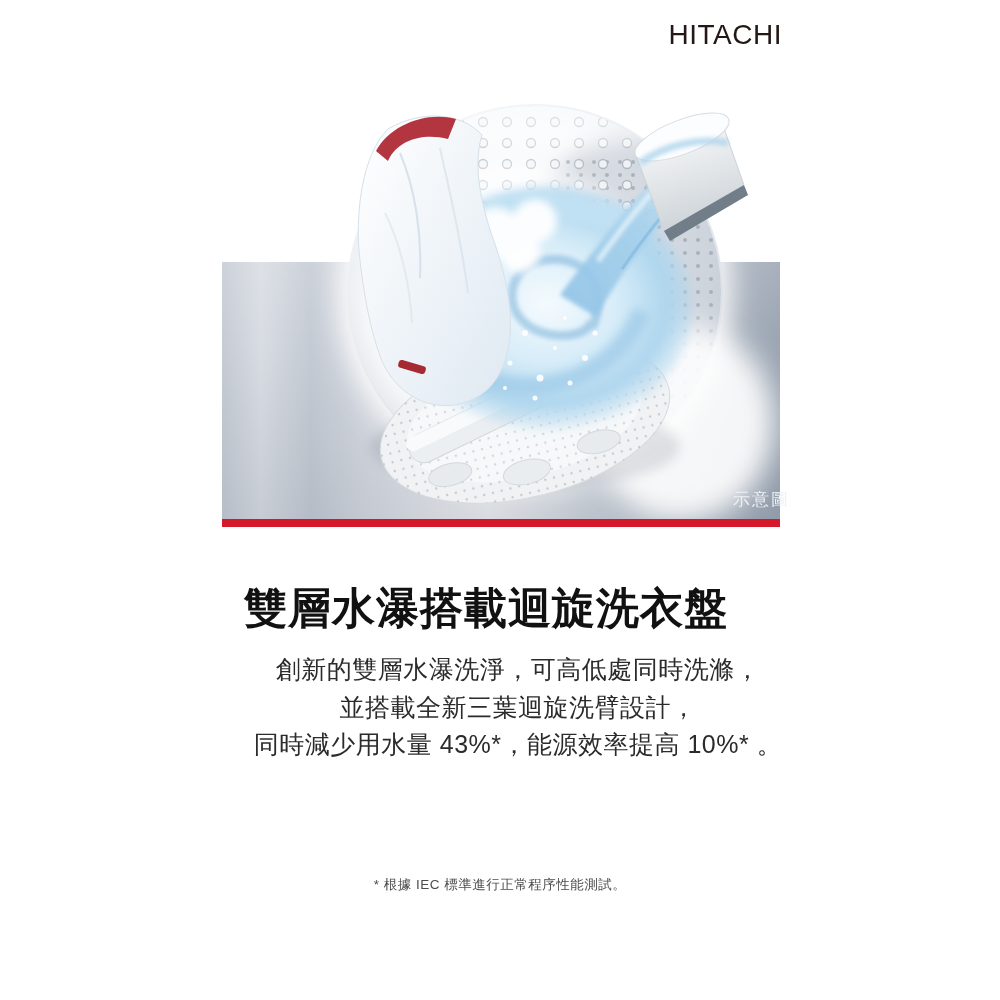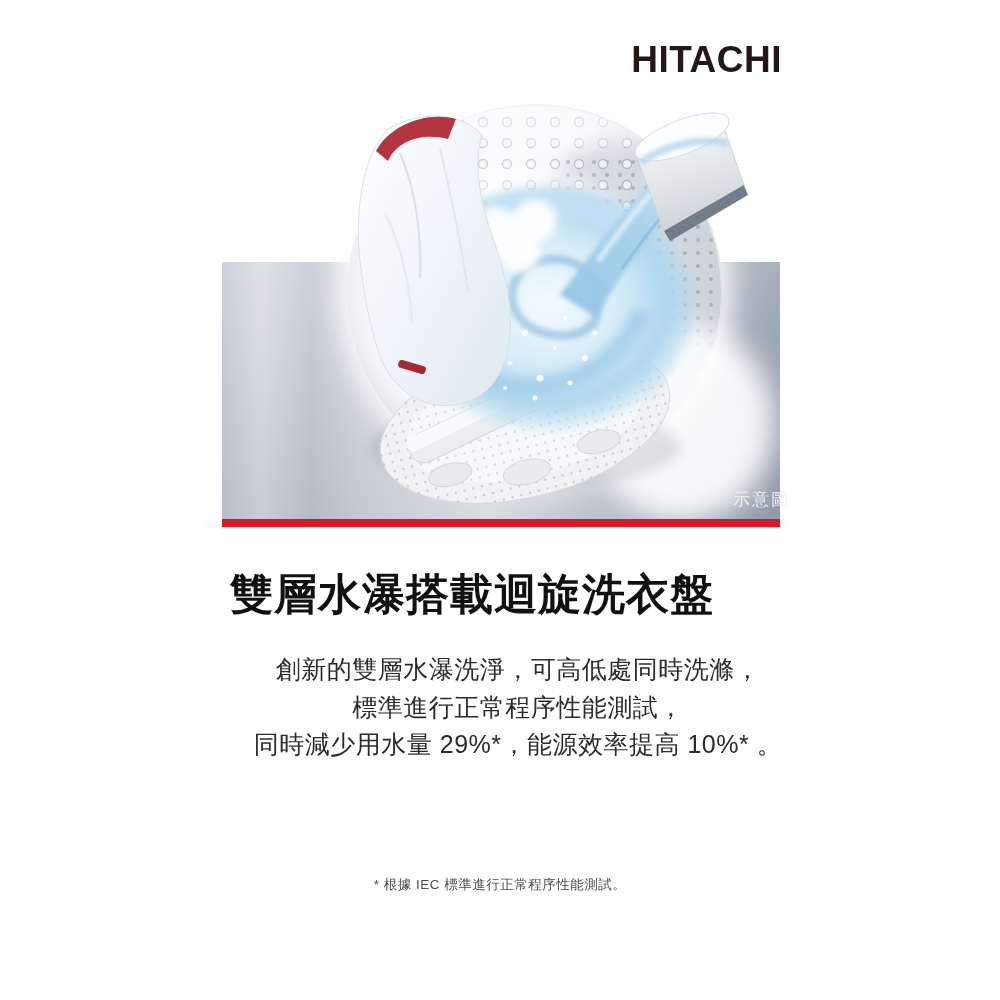--- a/index.html
+++ b/index.html
@@ -5,44 +5,43 @@
   html,body{margin:0;padding:0;}
   body{
     width:1000px;height:1000px;background:#ffffff;
     font-family:"Liberation Sans","DejaVu Sans",sans-serif;
     position:relative;overflow:hidden;
   }
   .page{position:absolute;inset:0;width:1000px;height:1000px;}
 
   .logo{
     position:absolute;top:19px;right:218px;
-    font-size:37px;font-weight:700;letter-spacing:.5px;
+    font-size:28px;font-weight:400;letter-spacing:.5px;
     color:#231815;
-    margin-top:20px;
   }
 
   .metal-bg{
     position:absolute;left:222px;top:262px;width:558px;height:257px;
     background:
       linear-gradient(180deg, rgba(255,255,255,.12) 0%, rgba(255,255,255,0) 30%, rgba(43,56,77,.10) 100%),
       linear-gradient(90deg,#c6ccd5 0%,#d9dde3 7%,#c5cbd4 16%,#d6dae1 26%,#e6e8ec 40%,#eceef1 48%,#dfe2e7 56%,#cdd3db 66%,#c0c7d1 76%,#adb6c2 87%,#9ca6b3 100%);
   }
   .accent-bar{
     position:absolute;left:222px;top:519px;width:558px;height:8px;
     background:#d6182b;
   }
   .figure-caption{
     position:absolute;top:488px;right:210px;
     font-size:17px;letter-spacing:2px;color:rgba(240,243,246,.85);
   }
 
   .illus{position:absolute;left:330px;top:93px;width:400px;height:412px;overflow:visible;}
 
   .heading{
-    position:absolute;left:0;top:566px;width:944px;margin:0;
+    position:absolute;left:0;top:566px;width:944px;margin:14px;
     text-align:center;font-size:43px;line-height:56px;font-weight:700;
     letter-spacing:1px;color:#111111;
   }
   .body-text{
     position:absolute;left:0;top:651px;width:1000px;
     text-align:center;color:#2b2b2b;
   }
   .body-text p{margin:0;font-size:25px;line-height:37.6px;letter-spacing:.5px;padding-left:36px;}
   .footnote{
     position:absolute;left:0;top:876px;width:1000px;margin:0;
@@ -196,19 +195,19 @@
   </svg>
 
   <div class="figure-caption" style="color: rgb(238, 241, 244);">示意圖</div>
 
   <div class="accent-bar" style="background-color: rgb(214, 24, 43);"></div>
 
   <h1 class="heading">雙層水瀑搭載迴旋洗衣盤</h1>
 
   <div class="body-text">
     <p>創新的雙層水瀑洗淨，可高低處同時洗滌，</p>
-    <p>標準進行正常程序性能測試，</p>
-    <p>同時減少用水量 29%*，能源效率提高 10%* 。</p>
+    <p>並搭載全新三葉迴旋洗臂設計，</p>
+    <p>同時減少用水量 43%*，能源效率提高 10%* 。</p>
   </div>
 
   <p class="footnote">* 根據 IEC 標準進行正常程序性能測試。</p>
 
 </div>
 
 </body></html>

